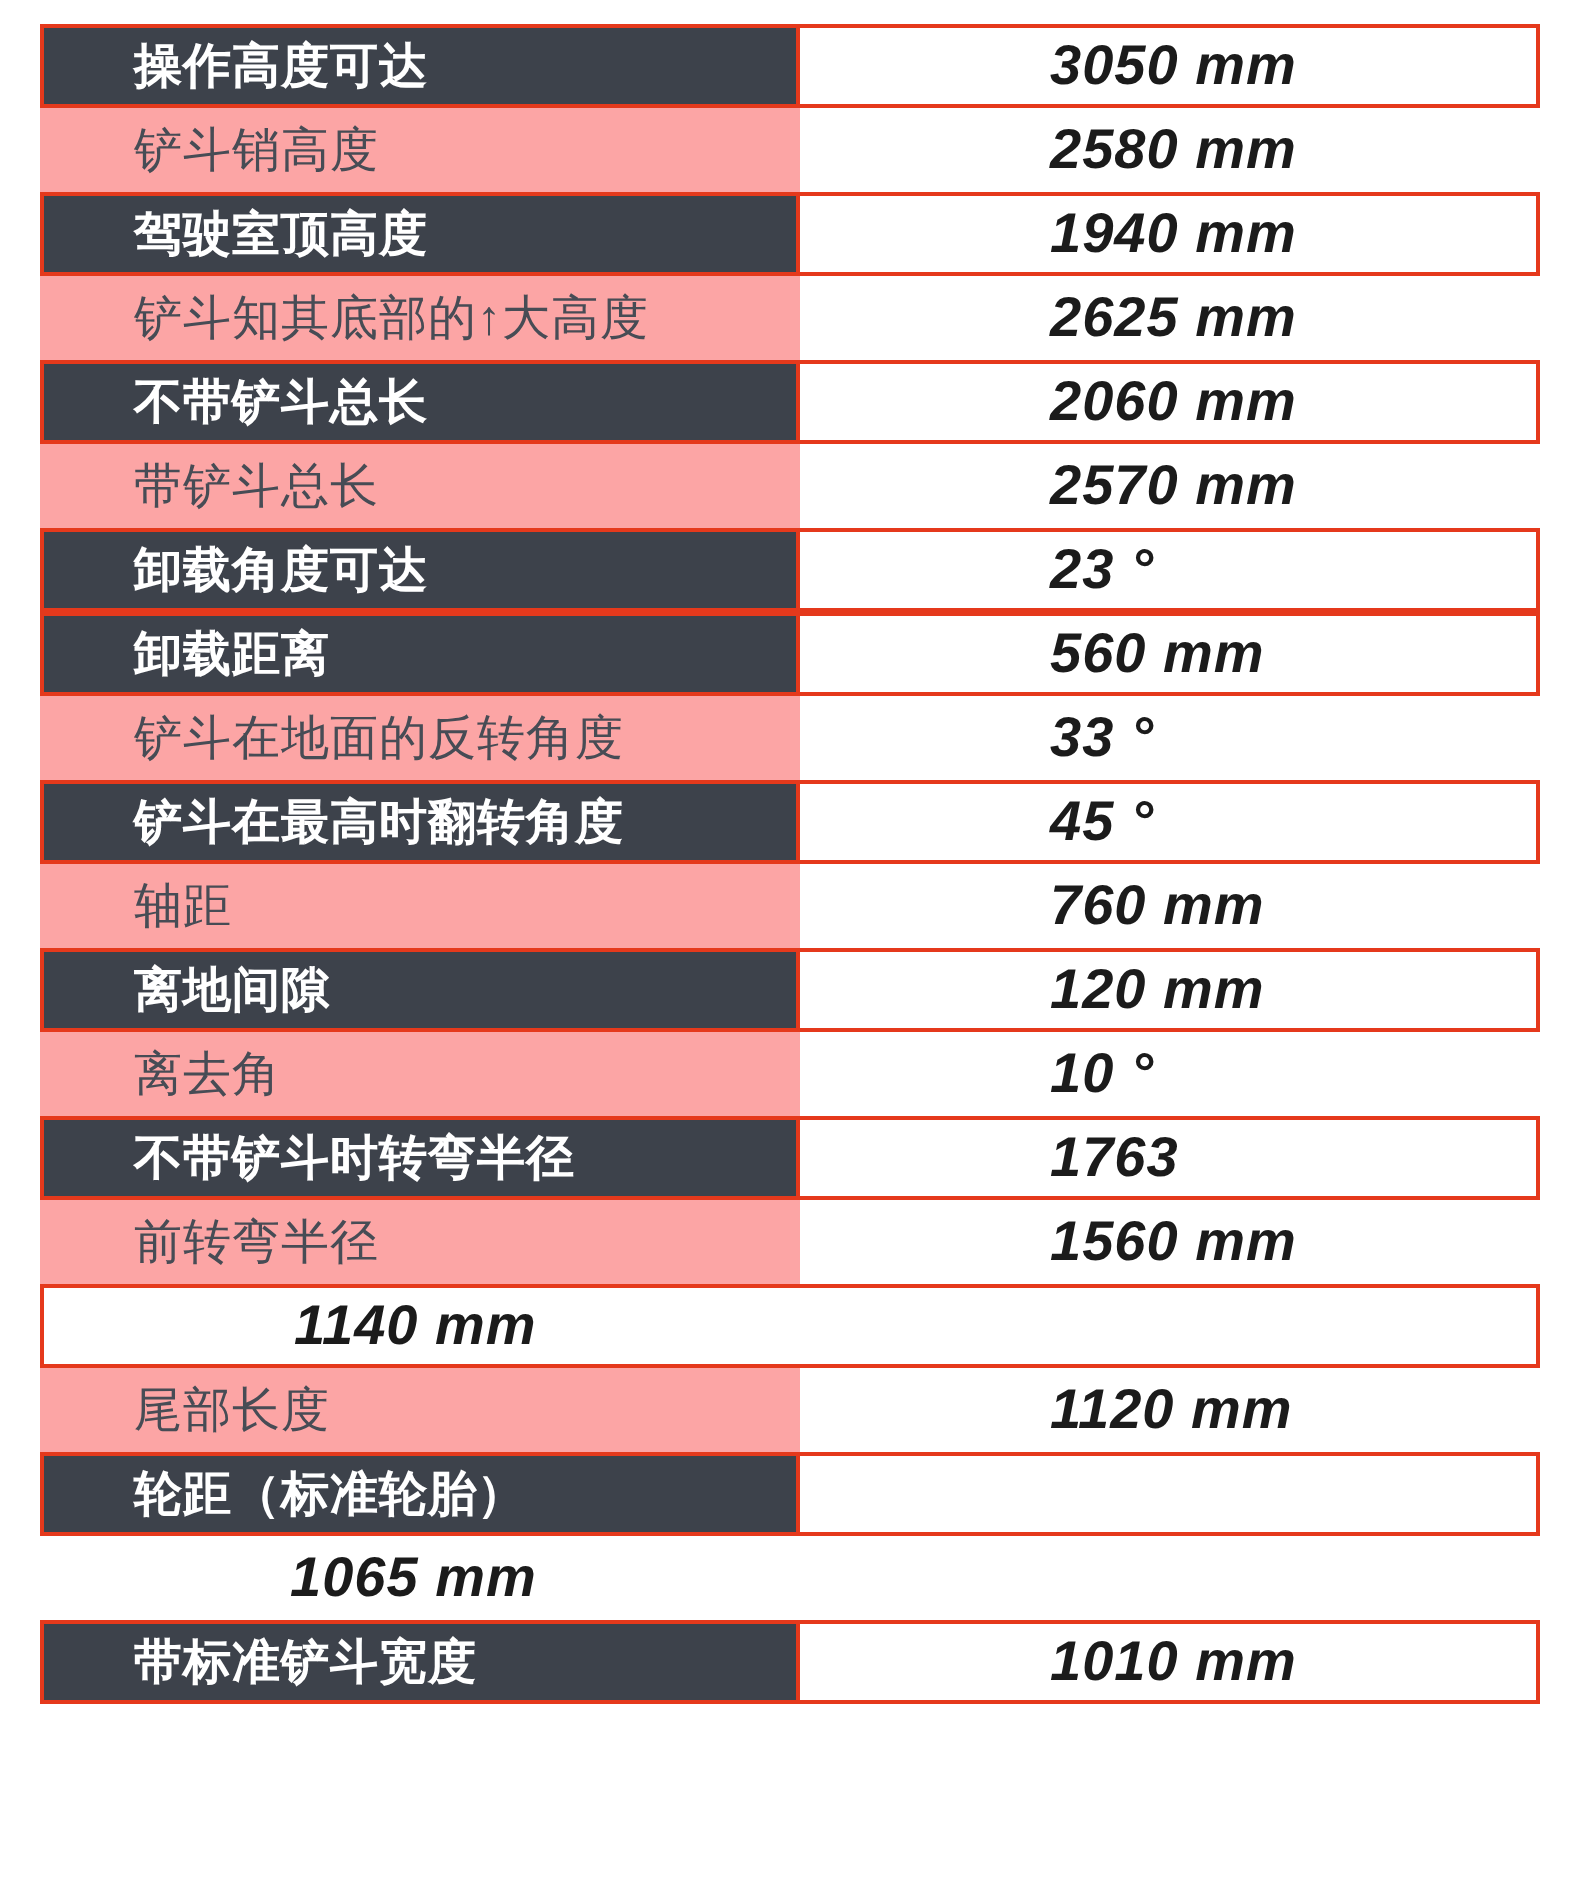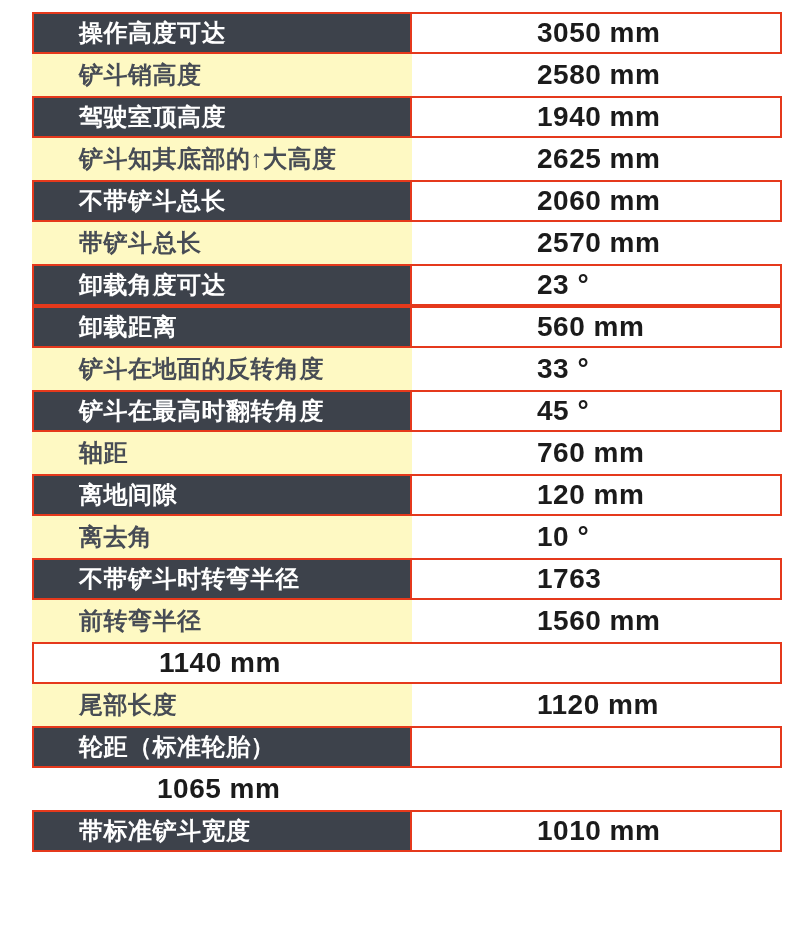--- a/index.html
+++ b/index.html
@@ -11,21 +11,21 @@
   html,body{margin:0;padding:0;}
   body{
     width:790px;height:940px;
     background:#ffffff;
     font-family:"Liberation Sans","DejaVu Sans",sans-serif;
     overflow:hidden;
     position:relative;
   }
   .spec-table{
     position:absolute;
-    left:32px;top:12px;
+    left:20px;top:12px;
     width:750px;
   }
   .spec-row{
     width:750px;height:42px;
     box-sizing:border-box;
     display:flex;
     align-items:stretch;
   }
   .spec-row.hl{
     border:2px solid var(--red);
@@ -43,36 +43,37 @@
   .spec-row.hl .label-cell{
     width:378px;
     padding-left:45px;
     background:var(--dark);
     border-right:2px solid var(--red);
     color:#ffffff;
     font-weight:700;
   }
   .spec-row.plain .label-cell{
     width:380px;
-    background:#fef9c3;
+    background:#fca5a5;
     color:var(--plain-label);
-    font-weight:700;
+    font-weight:400;
   }
   .value-cell{
     box-sizing:border-box;
     flex:1;
     display:flex;
     align-items:center;
     padding-left:125px;
     background:#ffffff;
     font-size:28px;
     font-weight:700;
     letter-spacing:0.5px;
     color:var(--value-text);
     white-space:nowrap;
+    font-style:italic;
   }
 </style>
 </head>
 <body>
 
 <div class="spec-table" id="spec-table">
     <div class="spec-row hl">
     <div class="label-cell">
       <span>操作高度可达</span>
     </div>

